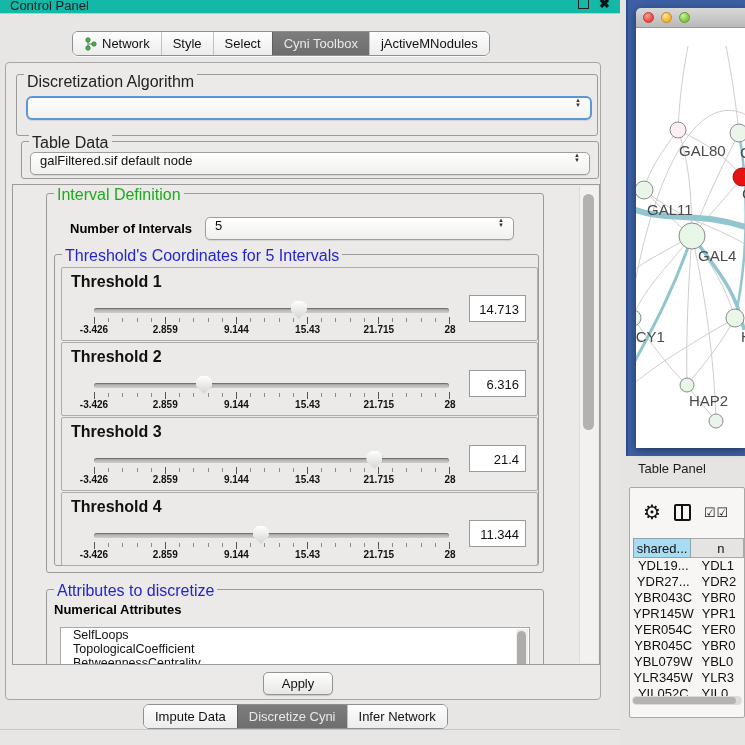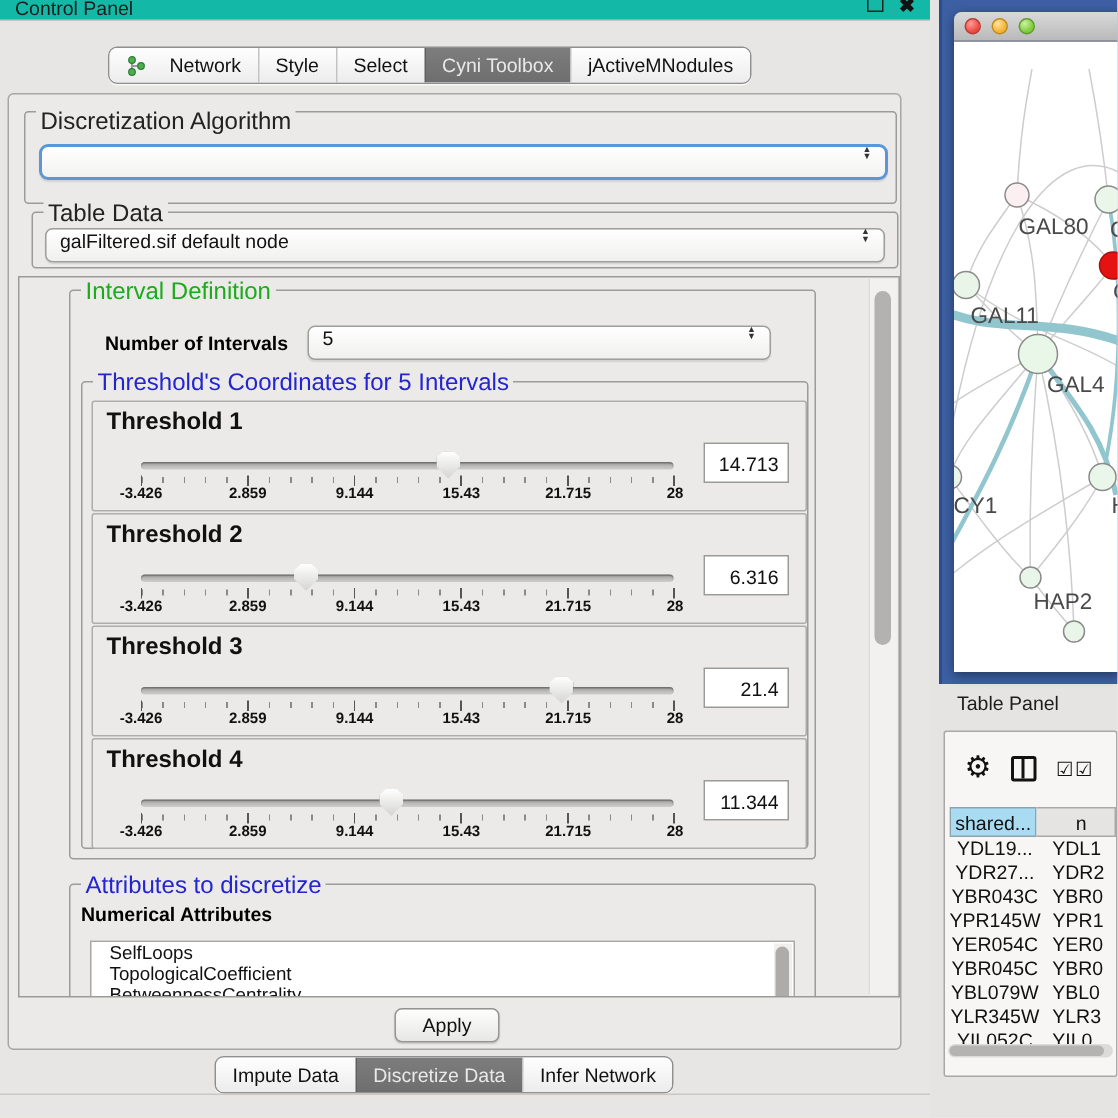--- a/index.html
+++ b/index.html
@@ -12,21 +12,21 @@
   #cp-header{position:absolute;left:0;top:0;width:620px;height:14px;background:#14b8a6;
              border-bottom:1px solid #c6c5c3;display:flex;align-items:flex-end;padding:0 10px;box-sizing:border-box;}
   #cp-title{font-size:13px;color:#1c1c1c;}
   #cp-header .winbtns{margin-left:auto;display:flex;align-items:center;gap:10px;}
   .float-glyph{width:9px;height:9px;border:1.5px solid #222;display:inline-block;}
   .close-glyph{font-size:13px;font-weight:bold;color:#111;line-height:10px;}
 
   
   .seg-tabs{position:absolute;display:flex;border:1px solid #8f8f8f;border-radius:6px;overflow:hidden;
             background:#fff;box-shadow:0 1px 0 rgba(255,255,255,.7);height:23px;}
-  .seg-tab{display:flex;align-items:center;gap:16px;padding:0 11px;font-size:13px;color:#111;
+  .seg-tab{display:flex;align-items:center;gap:5px;padding:0 11px;font-size:13px;color:#111;
            background:linear-gradient(#fefefe,#ececec);border-left:1px solid #c2c2c2;white-space:nowrap;}
   .seg-tab:first-child{border-left:none;}
   .seg-tab.active{background:linear-gradient(#7d7d7d,#6e6e6e);color:#e9e9e9;border-left-color:#5f5f5f;}
 
   
   #outer-panel{position:absolute;left:5px;top:62px;width:596px;height:638px;background:#ebeae8;
                border:1px solid #a7a6a4;border-radius:4px;box-sizing:border-box;}
 
   .groupbox{position:absolute;border:1px solid #9b9b99;border-radius:3px;box-sizing:border-box;}
   .group-title{position:absolute;top:-8px;left:7px;background:#ebeae8;padding:0 3px;font-size:16px;color:#222;white-space:nowrap;}
@@ -281,21 +281,21 @@
     </div>
 
     <div class="push-button" style="left:257px;top:609px;width:68px;height:21px;line-height:21px;">Apply</div>
   </div>
 
   <div class="seg-tabs" style="left:143px;top:704px;">
     <div class="seg-tab">
       <span>Impute Data</span>
       </div>
     <div class="seg-tab active">
-      <span>Discretize Data</span>
+      <span>Discretize Cyni</span>
       </div>
     <div class="seg-tab">
       <span>Infer Network</span>
       </div>
   </div>
   <div id="bottom-line"></div>
 </div>
 
 <div id="net-frame">
   <div id="mac-window">

